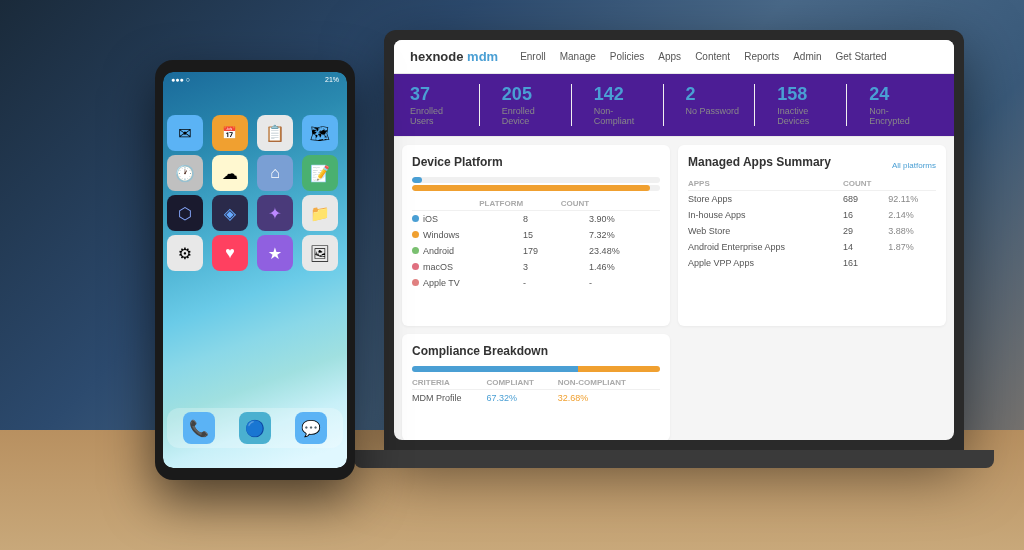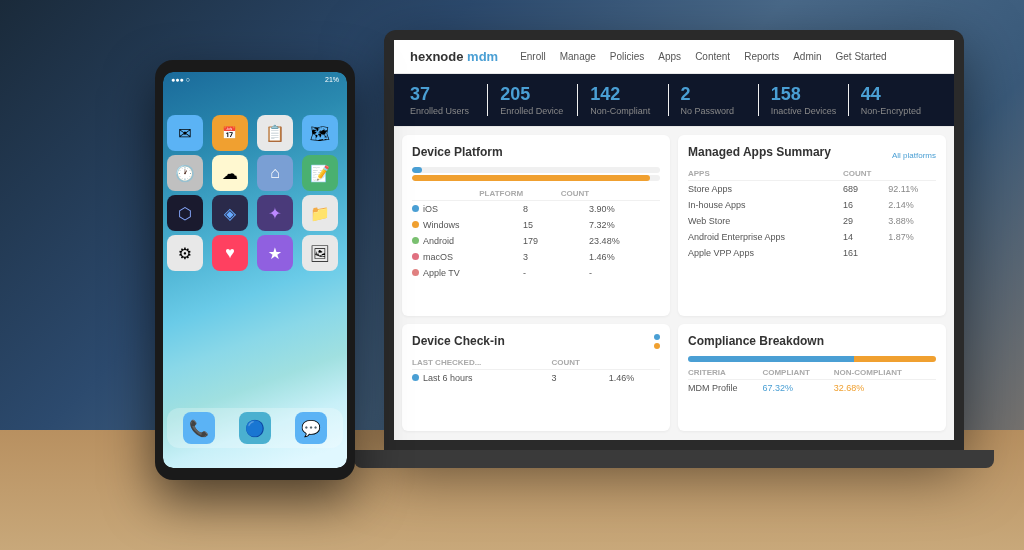--- a/index.html
+++ b/index.html
@@ -36,21 +36,21 @@
       background: #2a2a2a;
       border-radius: 12px 12px 0 0;
       z-index: 2;
       padding: 10px;
       box-shadow: 0 20px 60px rgba(0,0,0,0.5);
     }
     .laptop-screen {
       width: 100%;
       height: 100%;
       background: #fff;
-      border-radius: 0;
+      border-radius: 8px;
       overflow: hidden;
     }
     .laptop-base {
       position: absolute;
       right: 30px;
       top: 450px;
       width: 640px;
       height: 18px;
       background: #3a3a3a;
       border-radius: 0 0 8px 8px;
@@ -131,25 +131,26 @@
     .nav-logo span {
       color: #4a9fd4;
     }
     .nav-item {
       font-size: 10px;
       color: #555;
       white-space: nowrap;
     }
 
     .stats-row {
-      background: #0f172a;
+      background: #4c1d95;
       display: flex;
       border-bottom: 1px solid #e8e8e8;
       padding: 10px 16px;
-      gap: 2px;
+      gap: 12px;
+      justify-content: flex-end;
     }
     .stat-item {
       flex: 1;
       text-align: left;
       padding: 0 10px;
       border-right: 1px solid #f0f0f0;
     }
     .stat-item:first-child { padding-left: 0; }
     .stat-item:last-child { border-right: none; }
     .stat-number {
@@ -355,21 +356,21 @@
         </div>
         <div class="stat-item">
           <div class="stat-number">2</div>
           <div class="stat-label">No Password</div>
         </div>
         <div class="stat-item">
           <div class="stat-number">158</div>
           <div class="stat-label">Inactive Devices</div>
         </div>
         <div class="stat-item">
-          <div class="stat-number">44</div>
+          <div class="stat-number">24</div>
           <div class="stat-label">Non-Encrypted</div>
         </div>
       </div>
 
       <div class="content-area">
 
         <div class="card">
           <div class="card-title">Device Platform</div>
           <div class="platform-bars">
             <div class="bar-row">
@@ -457,43 +458,20 @@
               </tr>
               <tr>
                 <td>Apple VPP Apps</td>
                 <td>161</td>
                 <td></td>
               </tr>
             </tbody>
           </table>
         </div>
 
-        <div class="card" style="position:relative;">
-          <div class="card-title">Device Check-in</div>
-          <div class="mini-dots">
-            <div class="mini-dot-blue"></div>
-            <div class="mini-dot-orange"></div>
-          </div>
-          <table class="checkin-table">
-            <thead>
-              <tr>
-                <th>LAST CHECKED...</th>
-                <th>COUNT</th>
-                <th></th>
-              </tr>
-            </thead>
-            <tbody>
-              <tr>
-                <td><span class="platform-dot dot-blue"></span>Last 6 hours</td>
-                <td>3</td>
-                <td>1.46%</td>
-              </tr>
-            </tbody>
-          </table>
-        </div>
 
         <div class="card">
           <div class="card-title">Compliance Breakdown</div>
           <div class="compliance-bar">
             <div class="cb-blue" style="width:67%"></div>
             <div class="cb-orange" style="width:33%"></div>
           </div>
           <table class="compliance-table">
             <thead>
               <tr>

